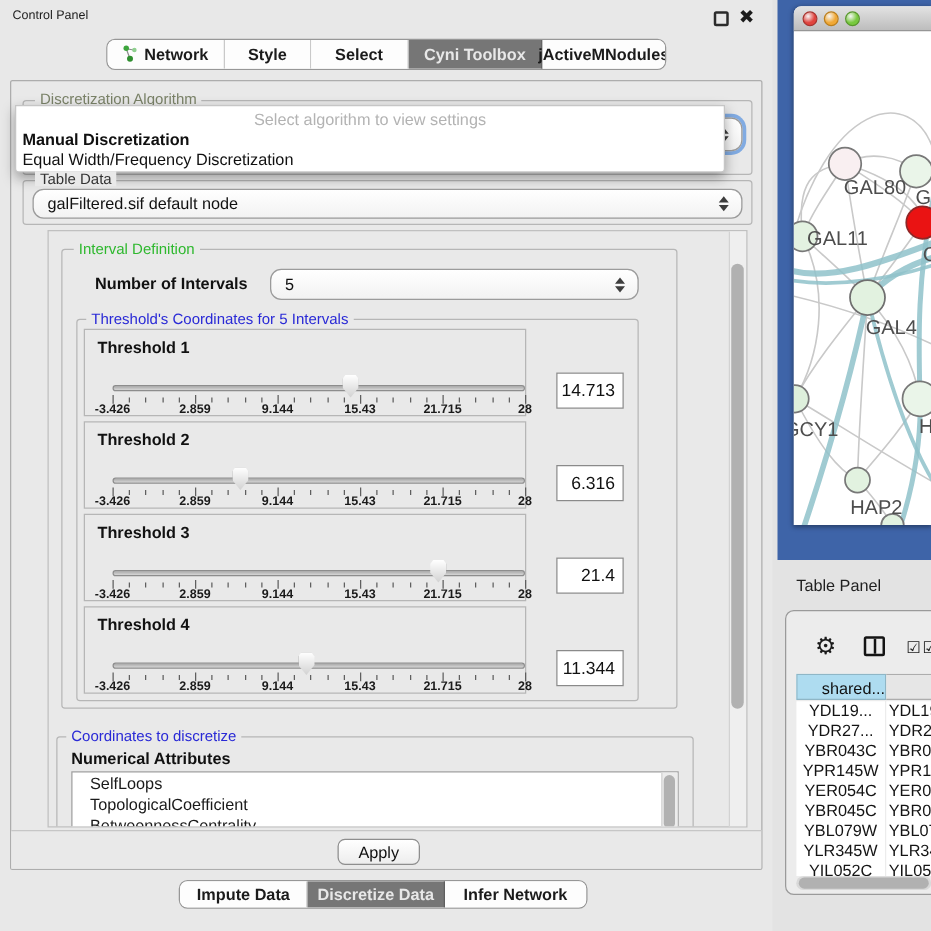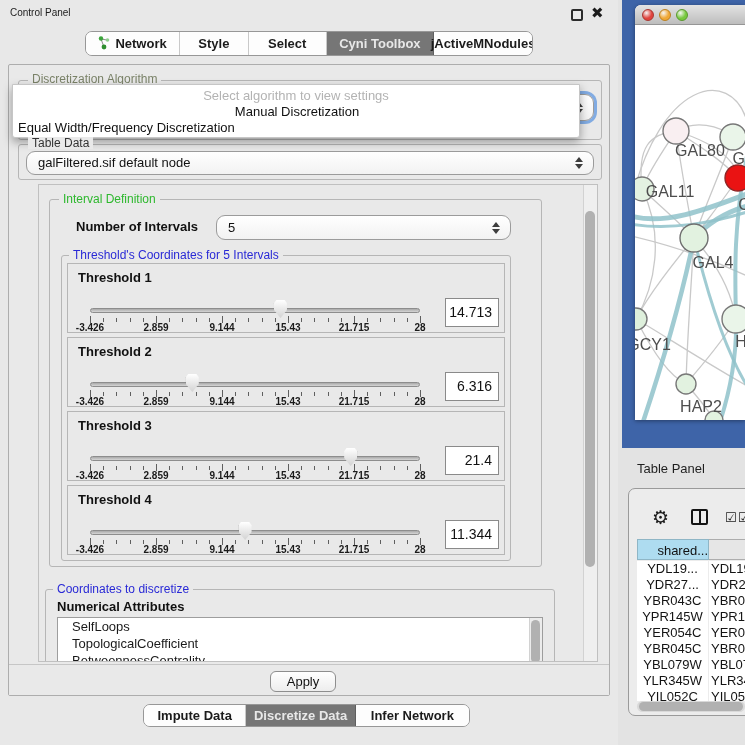--- a/index.html
+++ b/index.html
@@ -34,32 +34,32 @@
   .spin{position:absolute;right:10px;top:50%;transform:translateY(-50%);width:8px;height:12px;}
   .spin:before,.spin:after{content:"";position:absolute;left:0;border-left:4px solid transparent;border-right:4px solid transparent;}
   .spin:before{top:0;border-bottom:5px solid #3d3d3d;}
   .spin:after{bottom:0;border-top:5px solid #3d3d3d;}
   .focus-ring{box-shadow:0 0 0 3px rgba(110,160,225,.85);}
 
   
   #algo-popup{position:absolute;left:12px;top:84px;width:568px;height:54px;background:#ffffff;border:1px solid #c6c6c6;border-radius:0 0 3px 3px;box-shadow:0 4px 10px rgba(0,0,0,.35);z-index:30;}
   #algo-popup .ph{position:absolute;left:0;top:3px;width:100%;text-align:center;font-size:13px;color:#b3b3b3;}
   .popup-item{position:absolute;left:3px;width:560px;font-size:13px;color:#101010;padding-left:2px;white-space:nowrap;}
-  .popup-item.bold{font-weight:normal;text-align:center;}
+  .popup-item.bold{font-weight:bold;}
 
   
   #scroll-pane{position:absolute;left:38px;top:184px;width:560px;height:478px;border:1px solid #c0c0c0;background:#e9e9e9;overflow:hidden;}
   .vscroll-track{position:absolute;background:#efefef;border-left:1px solid #d2d2d2;}
   .vscroll-thumb{position:absolute;background:#b1b1b1;border-radius:5px;}
   .hscroll-track{position:absolute;background:#d9d9d9;border-radius:6px;}
   .hscroll-thumb{position:absolute;background:#b1b1b1;border-radius:5px;}
 
   .bold-label{position:absolute;font-size:13px;font-weight:bold;color:#111;white-space:nowrap;}
 
-  .th-block{position:absolute;width:438px;height:70px;border:1px solid #b6b6b6;background:#e9e9e9;}
+  .th-block{position:absolute;width:354px;height:70px;border:1px solid #b6b6b6;background:#e9e9e9;}
   .th-label{position:absolute;left:10px;top:6px;font-size:13px;font-weight:bold;color:#111;}
   .th-track{position:absolute;left:22px;top:44px;width:330px;height:5px;border:1px solid #8d8d8d;border-radius:3px;background:linear-gradient(#a9a9a9,#d6d6d6);}
   .th-thumb{position:absolute;top:36px;width:13px;height:18px;background:linear-gradient(#ffffff,#d2d2d2);clip-path:polygon(18% 0,82% 0,100% 18%,100% 55%,50% 100%,0 55%,0 18%);filter:drop-shadow(0 0 1px #7d7d7d);}
   .tick{position:absolute;width:1px;background:#5f5f5f;}
   .tick.minor{top:54px;height:4px;}
   .tick.major{top:52px;height:7px;}
   .tick-label{position:absolute;top:58px;width:66px;text-align:center;font-size:10px;font-weight:bold;color:#1a1a1a;}
   .th-value{position:absolute;left:377px;top:34px;width:54px;height:29px;background:#fff;border:1px solid #8a8a8a;font-size:14px;color:#111;text-align:right;padding:5px 6px 0 0;}
 
   #attr-list{position:absolute;background:#ffffff;border:1px solid #9d9d9d;overflow:hidden;}

